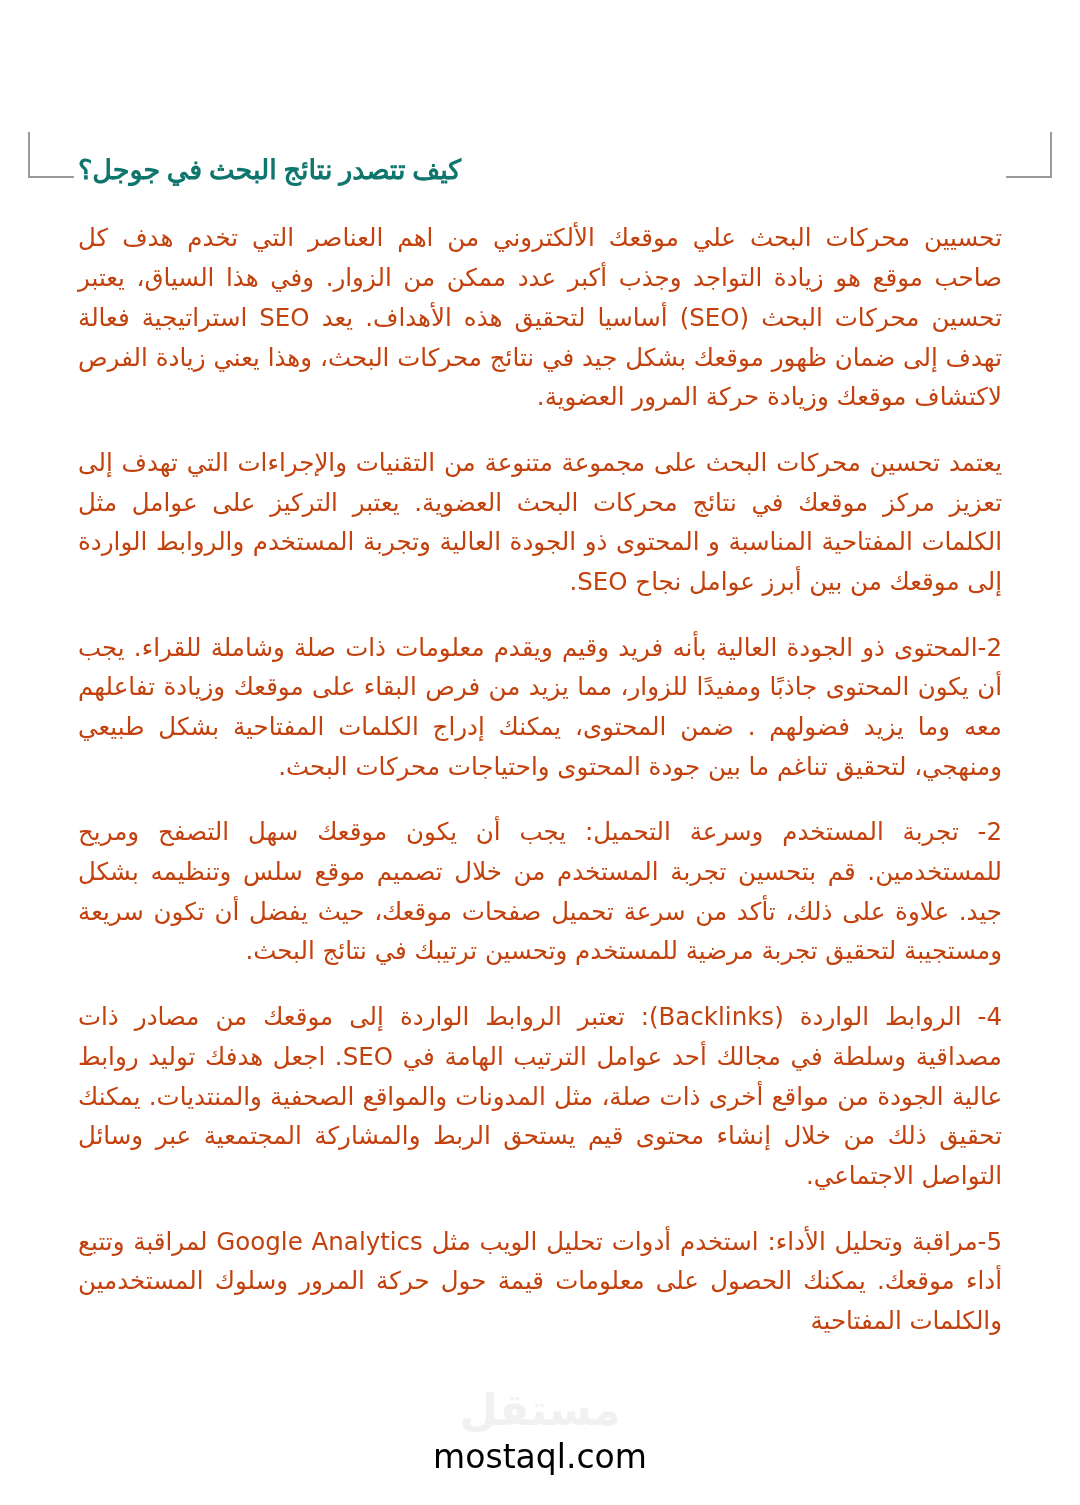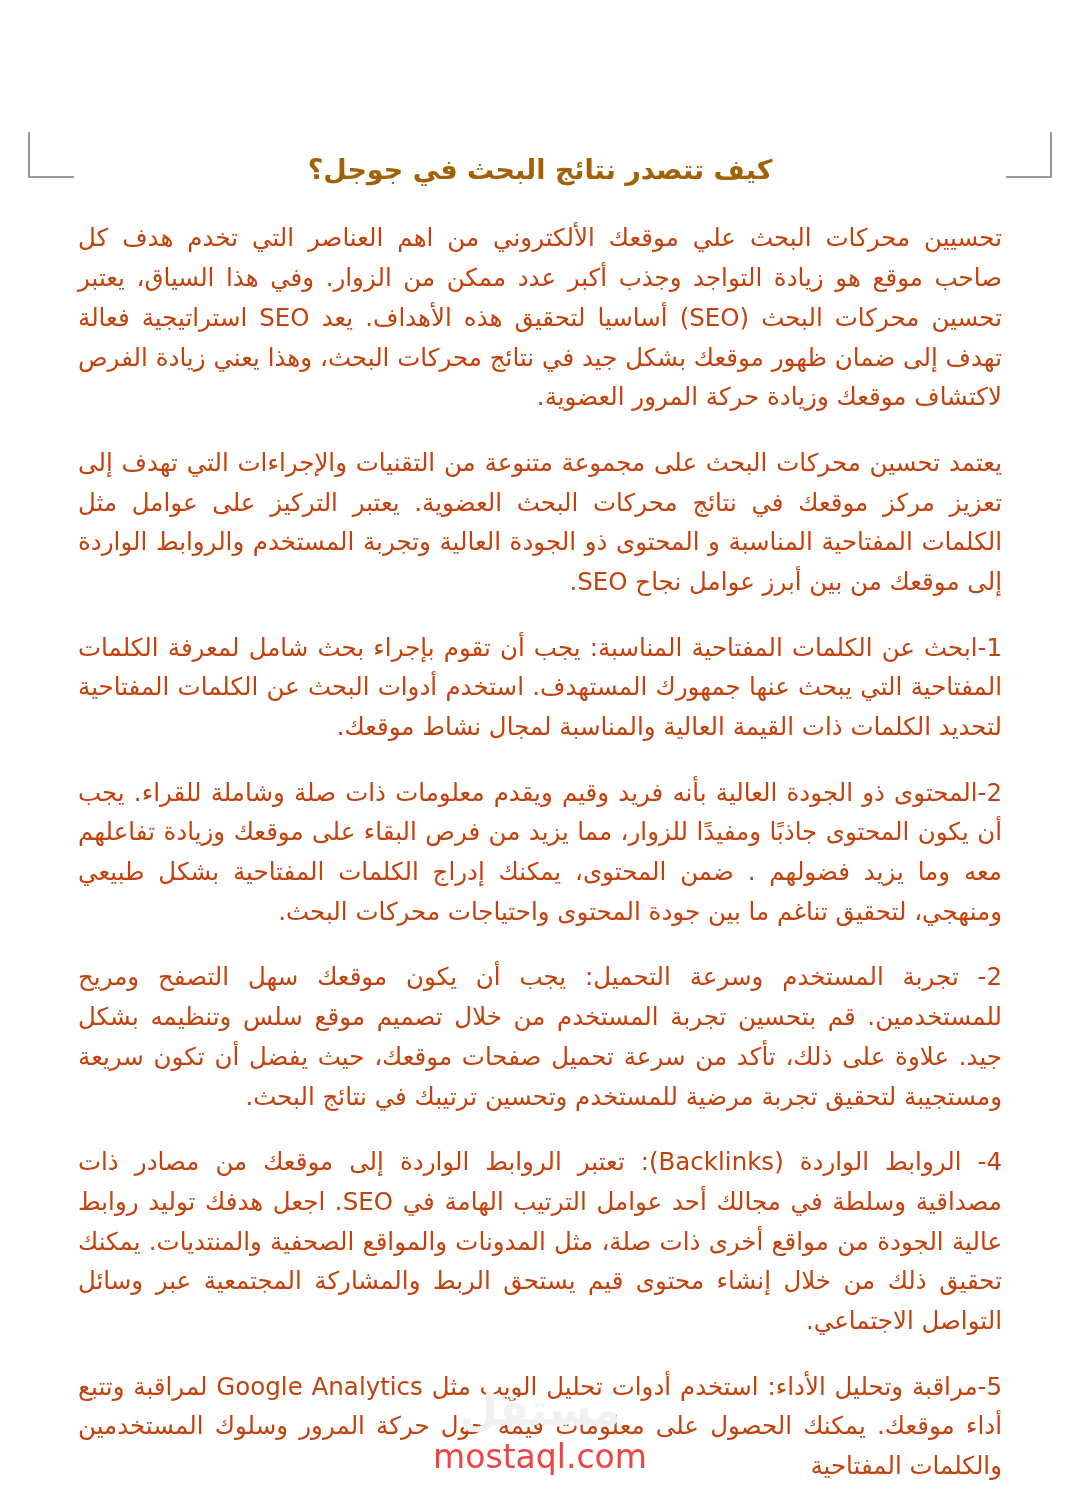--- a/index.html
+++ b/index.html
@@ -49,23 +49,24 @@
     direction: rtl;
     text-align: justify;
     text-justify: inter-word;
   }
 
   .doc-title {
     margin: 0 0 30px 0;
     font-size: 27px;
     line-height: 1.35;
     font-weight: 700;
-    text-align: center;
+    text-align: left;
     letter-spacing: 0;
-    color: #a16207;
+    color: #0f766e;
+    font-family: Liberation Serif, serif;
   }
 
   .para {
     margin: 0 0 26px 0;
     font-size: 24.5px;
     line-height: 1.62;
     text-align: justify;
     text-align-last: right;
     color: #c2410c;
   }
@@ -94,21 +95,21 @@
     font-weight: 700;
     color: #f1f1f1;
     line-height: 1;
     letter-spacing: 1px;
     direction: rtl;
   }
   .watermark .wm-latin {
     font-family: "DejaVu Sans", "Liberation Sans", sans-serif;
     font-size: 33px;
     font-weight: 400;
-    color: #ef4444;
+    color: #000000;
     line-height: 1.25;
     margin-top: 4px;
     direction: ltr;
   }
 </style>
 </head>
 <body>
 
 <div class="page">
 
@@ -117,21 +118,20 @@
 
   <div class="content">
 
     <h1 class="doc-title">كيف تتصدر نتائج البحث في جوجل؟</h1>
 
     <p class="para">تحسيين محركات البحث علي  موقعك الألكتروني من اهم العناصر التي تخدم هدف كل صاحب موقع هو زيادة التواجد وجذب أكبر عدد ممكن من الزوار. وفي هذا السياق، يعتبر تحسين محركات البحث (SEO) أساسيا لتحقيق هذه الأهداف. يعد SEO استراتيجية فعالة تهدف إلى ضمان ظهور موقعك بشكل جيد في نتائج محركات البحث، وهذا يعني زيادة الفرص لاكتشاف موقعك وزيادة حركة المرور العضوية.</p>
 
     <p class="para">يعتمد تحسين محركات البحث على مجموعة متنوعة من التقنيات والإجراءات التي تهدف إلى تعزيز مركز موقعك في نتائج محركات البحث العضوية. يعتبر التركيز على عوامل مثل الكلمات المفتاحية المناسبة و المحتوى ذو الجودة العالية وتجربة المستخدم والروابط الواردة إلى موقعك من بين أبرز عوامل نجاح SEO.</p>
 
 
-    <p class="para tip">1-ابحث عن الكلمات المفتاحية المناسبة: يجب أن تقوم بإجراء بحث شامل لمعرفة الكلمات المفتاحية التي يبحث عنها جمهورك المستهدف. استخدم أدوات البحث عن الكلمات المفتاحية لتحديد الكلمات ذات القيمة العالية والمناسبة لمجال نشاط موقعك.</p>
 
     <p class="para tip">2-المحتوى ذو الجودة العالية بأنه فريد وقيم ويقدم معلومات ذات صلة وشاملة للقراء. يجب أن يكون المحتوى جاذبًا ومفيدًا للزوار، مما يزيد من فرص البقاء على موقعك وزيادة تفاعلهم معه وما يزيد فضولهم . ضمن المحتوى، يمكنك إدراج الكلمات المفتاحية بشكل طبيعي ومنهجي، لتحقيق تناغم ما بين جودة المحتوى واحتياجات محركات البحث.</p>
 
     <p class="para tip">2- تجربة المستخدم وسرعة التحميل: يجب أن يكون موقعك سهل التصفح ومريح للمستخدمين. قم بتحسين تجربة المستخدم من خلال تصميم موقع سلس وتنظيمه بشكل جيد. علاوة على ذلك، تأكد من سرعة تحميل صفحات موقعك، حيث يفضل أن تكون سريعة ومستجيبة لتحقيق تجربة مرضية للمستخدم وتحسين ترتيبك في نتائج البحث.</p>
 
     <p class="para tip">4- الروابط الواردة (Backlinks): تعتبر الروابط الواردة إلى موقعك من مصادر ذات مصداقية وسلطة في مجالك أحد عوامل الترتيب الهامة في SEO. اجعل هدفك توليد روابط عالية الجودة من مواقع أخرى ذات صلة، مثل المدونات والمواقع الصحفية والمنتديات. يمكنك تحقيق ذلك من خلال إنشاء محتوى قيم يستحق الربط والمشاركة المجتمعية عبر وسائل التواصل الاجتماعي.</p>
 
     <p class="para tip">5-مراقبة وتحليل الأداء: استخدم أدوات تحليل الويب مثل Google Analytics لمراقبة وتتبع أداء موقعك. يمكنك الحصول على معلومات قيمة حول حركة المرور وسلوك المستخدمين والكلمات المفتاحية</p>
 
   </div>

